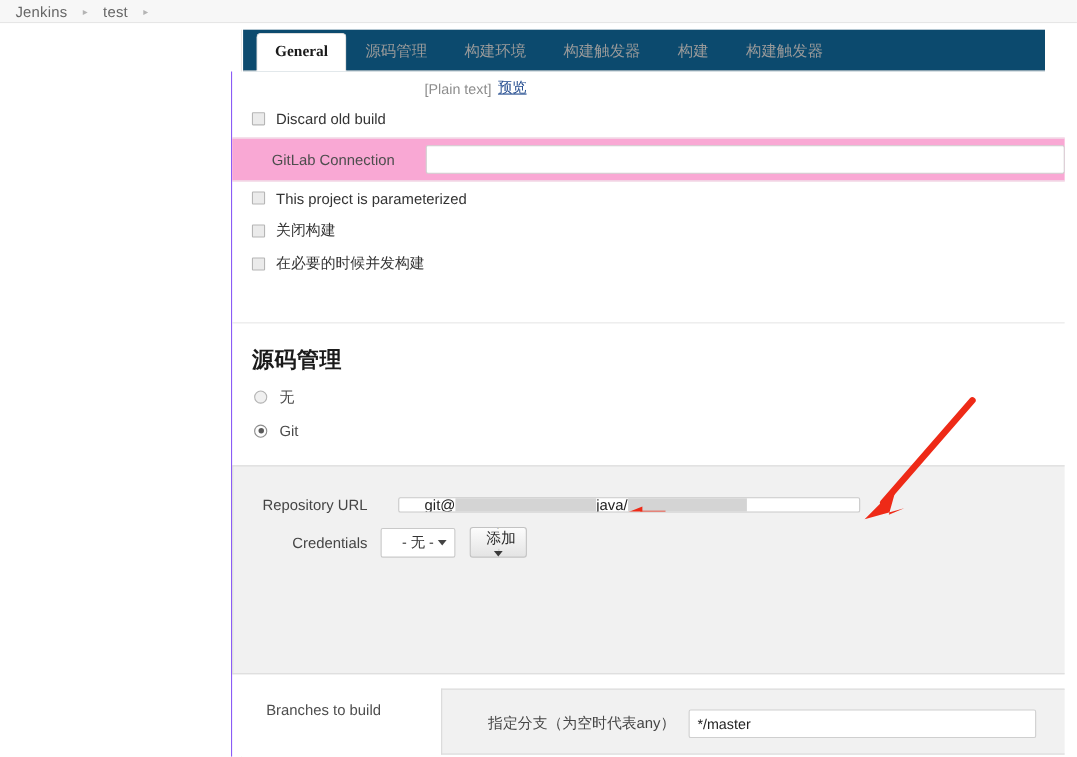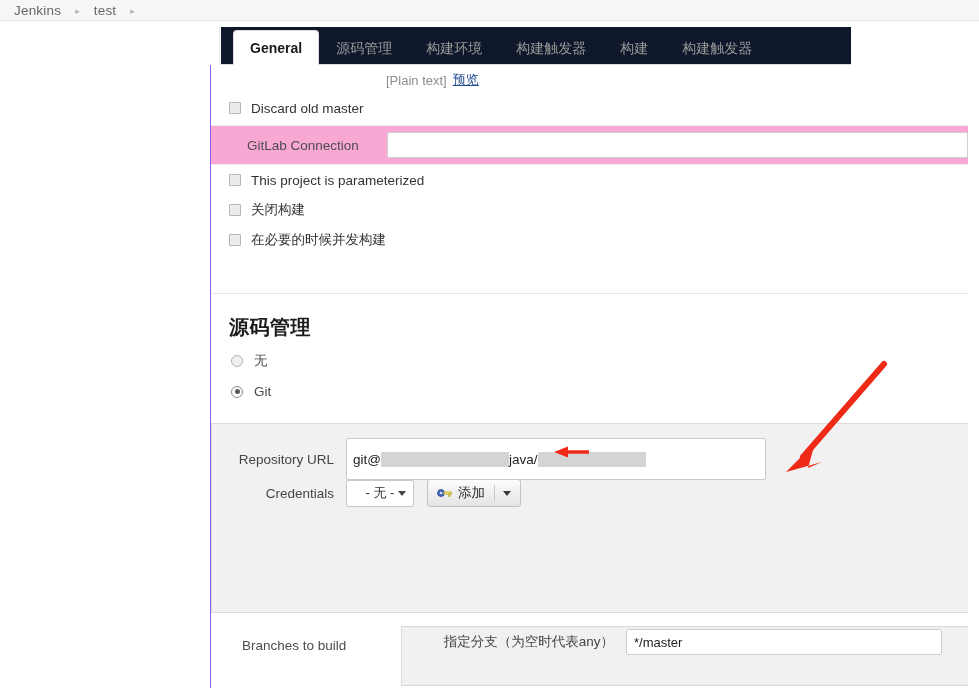--- a/index.html
+++ b/index.html
@@ -40,25 +40,26 @@
     background: #ffffff;
   }
   .left-pane {
     position: absolute; top: 0; left: 0; width: 220px; height: 661px;
     background: #ffffff;
     border-right: 1px solid #e9e9e9;
   }
 
   
   .tab-bar {
-    position: absolute; top: 0; left: 221px; width: 630px; height: 38px;
-    background: #0f172a;
+    position: absolute; top: 0; left: 221px; width: 729px; height: 38px;
+    background: #0c4a6e;
     border-bottom: 1px solid #dcdcdc;
     display: flex; align-items: flex-end;
     padding-left: 12px;
+    font-family: Liberation Serif, serif;
   }
   .tab {
     height: 34px; line-height: 34px;
     padding: 0 16px;
     font-size: 14px;
     color: #9a9a9a;
     cursor: pointer;
     white-space: nowrap;
     border: 1px solid transparent;
     border-radius: 4px 4px 0 0;
@@ -213,27 +214,28 @@
     padding-left: 18px;
   }
   .repo-field-label {
     font-size: 13.5px; color: #454545;
     width: 116px; flex: 0 0 auto;
     text-align: right;
     padding-right: 12px;
   }
   .url-input-wrap {
     position: relative;
-    width: 420px; height: 42px;
+    width: 420px; height: 14px;
     background: #ffffff;
     border: 1px solid #c9c9c9;
     border-radius: 2px;
     display: flex; align-items: center;
-    padding: 0 6px;
+    padding: 0 23px;
     overflow: hidden;
+    margin-left: 16px;
   }
   .url-text { font-size: 13.5px; color: #222222; white-space: nowrap; }
   .redact {
     display: inline-block; height: 15px;
     background: #d4d4d4;
     border-radius: 1px;
     vertical-align: middle;
   }
   .redact.r1 { width: 128px; }
   .redact.r2 { width: 108px; }
@@ -265,21 +267,21 @@
   }
   .add-btn {
     margin-left: 13px;
     height: 28px;
     background: linear-gradient(#fcfcfc, #e4e4e4);
     border: 1px solid #c2c2c2;
     border-radius: 3px;
     display: flex; align-items: center;
     padding: 0 9px;
     cursor: pointer;
-    font-size: 13.5px; color: #2b2b2b;
+    font-size: 13.5px; color: #2b2b2b; flex-direction: column;
   }
   .add-btn .sep {
     width: 1px; height: 16px; background: #c9c9c9;
     margin: 0 8px 0 9px;
   }
   .add-btn .caret2 {
     width: 0; height: 0;
     border-left: 4px solid transparent;
     border-right: 4px solid transparent;
     border-top: 5px solid #3a3a3a;
@@ -290,20 +292,21 @@
   .branch-side-label {
     width: 190px; flex: 0 0 auto;
     font-size: 13.5px; color: #4d4d4d;
     padding-left: 31px; padding-top: 12px;
   }
   .branch-card {
     flex: 1 1 auto;
     background: #f1f1f1;
     border: 1px solid #dadada;
     border-right: none;
+    padding-top: 16px;
     min-height: 60px;
   }
   .branch-row { display: flex; align-items: center; padding-left: 18px; height: 30px; }
   .branch-label {
     font-size: 13.5px; color: #454545;
     width: 206px; flex: 0 0 auto; text-align: right; padding-right: 12px;
   }
   .branch-input { width: 316px; }
 
   
@@ -341,21 +344,21 @@
 
     <div class="form-panel">
 
       <div class="plaintext-row">
         <span class="plaintext-label">[Plain text]</span>
         <a class="preview-link">预览</a>
       </div>
 
       <div class="check-row">
         <span class="cbox"></span>
-        <span class="check-label">Discard old master</span>
+        <span class="check-label">Discard old build</span>
       </div>
 
       <div class="shaded-row">
         <span class="field-label-inline">GitLab Connection</span>
         <input class="txt-input gitlab-input" type="text" value="" style="">
       </div>
 
       <div class="check-row">
         <span class="cbox"></span>
         <span class="check-label">This project is parameterized</span>

